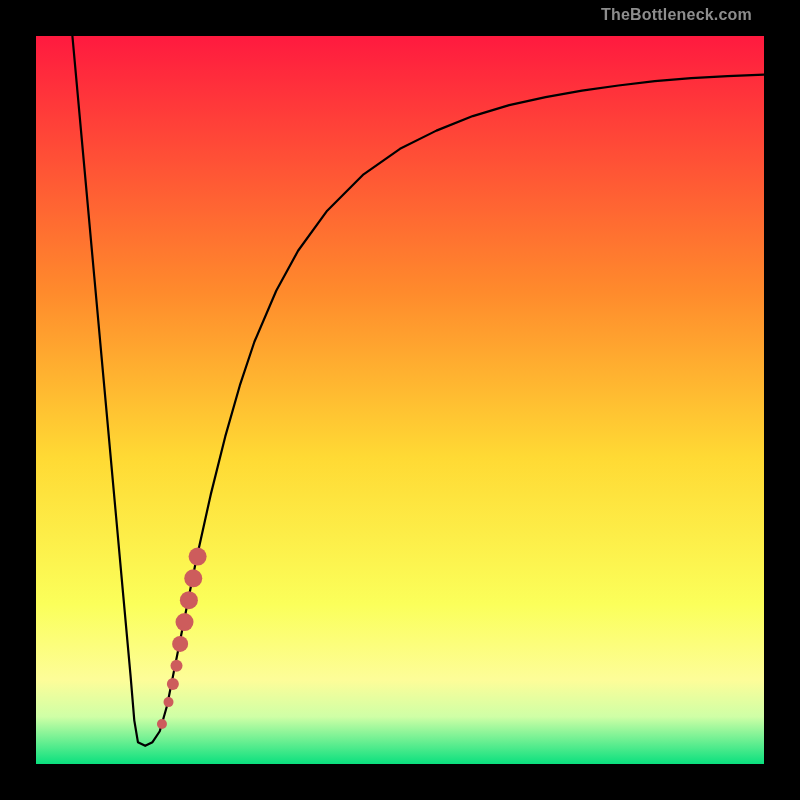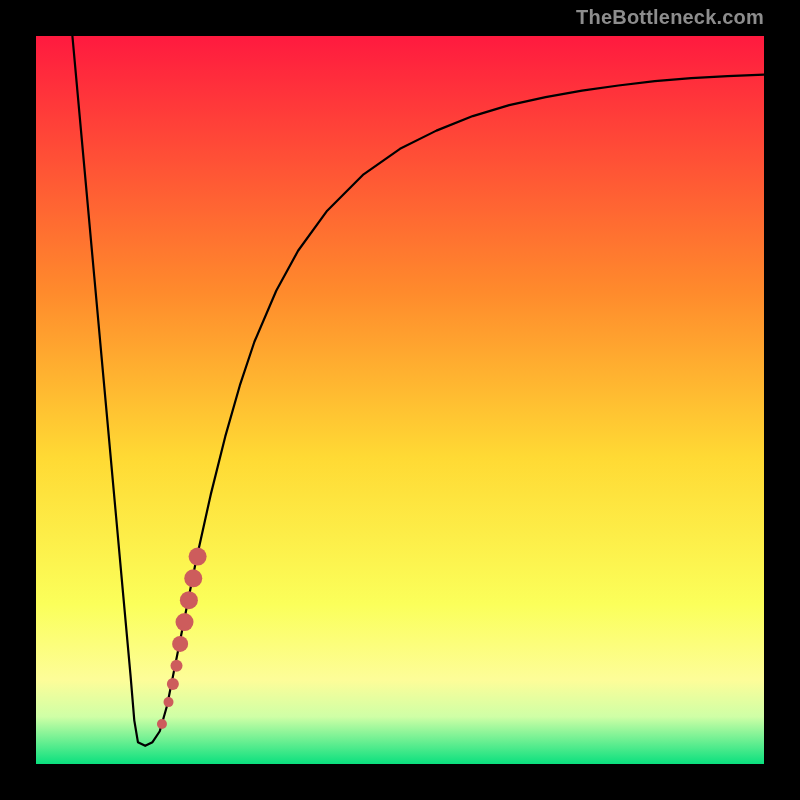--- a/index.html
+++ b/index.html
@@ -22,23 +22,23 @@
     position: absolute;
     left: 36px;
     top: 36px;
     width: 728px;
     height: 728px;
     overflow: hidden;
   }
   .watermark {
     position: absolute;
     top: 6px;
-    right: 36px;
+    right: 48px;
     font-family: Arial, Helvetica, sans-serif;
-    font-size: 20px;
+    font-size: 16px;
     font-weight: 600;
     color: #8d8d8d;
     letter-spacing: 0.2px;
     user-select: none;
   }
 </style>
 </head>
 <body>
 
 <div class="frame">

